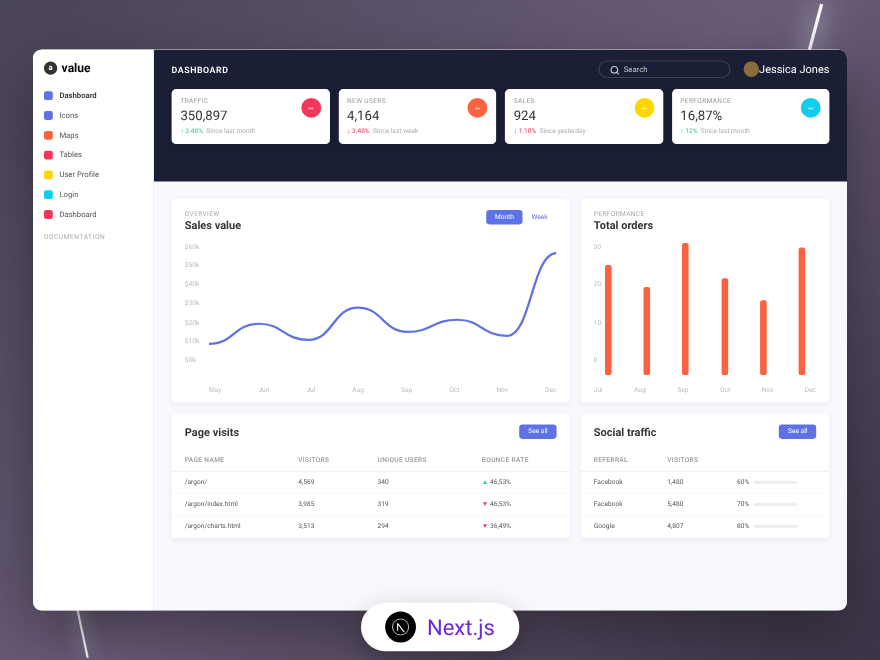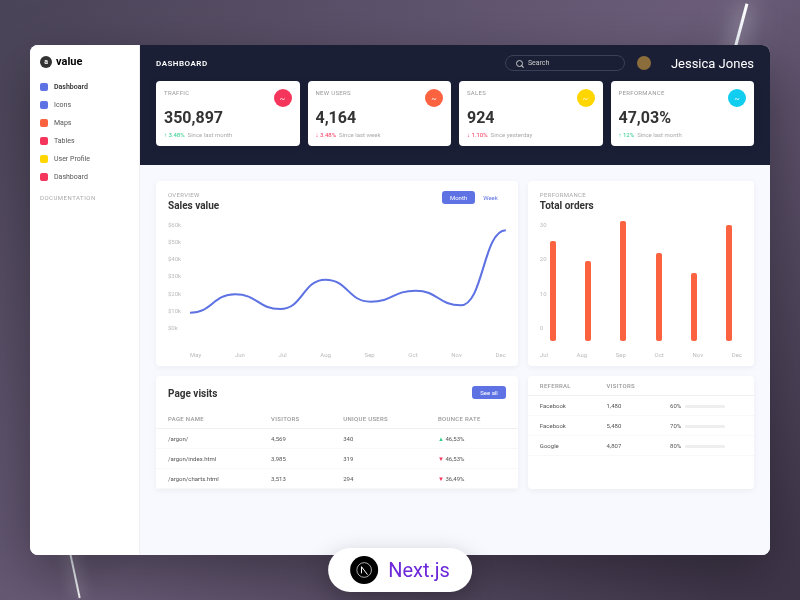--- a/index.html
+++ b/index.html
@@ -14,26 +14,26 @@
 .nav-item.active{color:#333;font-weight:600}
 .nav-icon{width:8px;height:8px;border-radius:2px;flex-shrink:0}
 .nav-section{padding:8px 10px 4px;color:#aaa;font-size:6px;letter-spacing:.5px}
 .main{flex:1;display:flex;flex-direction:column;overflow:hidden}
 .topbar{background:#1a1f36;height:120px;padding:10px 16px;color:#fff;position:relative}
 .topbar-row{display:flex;align-items:center;justify-content:space-between;margin-bottom:12px}
 .crumb{font-size:8px;font-weight:600;letter-spacing:.5px}
 .search{border:1px solid #3a4056;border-radius:20px;padding:3px 10px;display:flex;align-items:flex-end;gap:5px;font-size:7px;color:#ccc;width:120px}
 .search-icon{width:7px;height:7px;border:1px solid #ccc;border-radius:50%;position:relative}
 .search-icon:after{content:"";position:absolute;width:3px;height:1px;background:#ccc;bottom:-1px;right:-2px;transform:rotate(45deg)}
-.user{display:flex;align-items:center;gap:20px;font-size:13px}
+.user{display:flex;align-items:center;gap:0;font-size:10px}
 .avatar{width:14px;height:14px;border-radius:50%;background:#8a6d3b}
 .cards{display:flex;gap:8px;position:absolute;left:16px;right:16px;top:36px}
 .card{flex:1;background:#fff;border-radius:4px;padding:8px;box-shadow:0 2px 8px rgba(0,0,0,.08);position:relative}
 .card-label{font-size:6px;color:#999;letter-spacing:.3px}
-.card-value{font-size:16px;font-weight:700;color:#333;margin-top:12px}
+.card-value{font-size:12px;font-weight:400;color:#333;margin-top:2px}
 .card-delta{font-size:6px;margin-top:4px;display:flex;gap:3px;align-items:center}
 .delta-up{color:#2dce89}
 .delta-down{color:#f5365c}
 .delta-note{color:#aaa}
 .card-icon{position:absolute;top:8px;right:8px;width:18px;height:18px;border-radius:50%;display:flex;align-items:center;justify-content:center;color:#fff;font-size:8px}
 .content{flex:1;background:#f8f9fe;padding:16px;overflow:auto}
 .row{display:flex;gap:10px;margin-bottom:10px}
 .panel{background:#fff;border-radius:4px;box-shadow:0 2px 6px rgba(0,0,0,.05)}
 .panel-lg{flex:1.6}
 .panel-sm{flex:1}
@@ -86,20 +86,24 @@
         </div>
         <div class="nav-item ">
           <span class="nav-icon" style="background:#f5365c"></span>
           <span>Tables</span>
         </div>
         <div class="nav-item ">
           <span class="nav-icon" style="background:#ffd600"></span>
           <span>User Profile</span>
         </div>
         <div class="nav-item ">
+          <span class="nav-icon" style="background:#11cdef"></span>
+          <span>Login</span>
+        </div>
+        <div class="nav-item ">
           <span class="nav-icon" style="background:#f5365c"></span>
           <span>Dashboard</span>
         </div>
       </div>
     <div class="nav-section">DOCUMENTATION</div>
   </div>
 
   <div class="main">
     <div class="topbar">
       <div class="topbar-row">
@@ -138,21 +142,21 @@
             <div class="card-label">SALES</div>
             <div class="card-value">924</div>
             <div class="card-delta">
               <span class="delta-down">↓ 1.10%</span>
               <span class="delta-note">Since yesterday</span>
             </div>
             <div class="card-icon" style="background:#ffd600">~</div>
           </div>
           <div class="card">
             <div class="card-label">PERFORMANCE</div>
-            <div class="card-value">47,03%</div>
+            <div class="card-value">16,87%</div>
             <div class="card-delta">
               <span class="delta-up">↑ 12%</span>
               <span class="delta-note">Since last month</span>
             </div>
             <div class="card-icon" style="background:#11cdef">~</div>
           </div>
         </div>
     </div>
 
     <div class="content">
@@ -258,20 +262,24 @@
                   <td>/argon/charts.html</td>
                   <td>3,513</td>
                   <td>294</td>
                   <td><span style="color:#f5365c">▼</span> 36,49%</td>
                 </tr>
               </tbody>
           </table>
         </div>
 
         <div class="panel panel-sm">
+          <div class="panel-hd">
+            <div class="panel-title">Social traffic</div>
+            <div class="btn-seeall">See all</div>
+          </div>
           <table class="table">
             <thead>
                 <tr id="social-head">
                   <th>REFERRAL</th>
                   <th>VISITORS</th>
                   <th></th>
                 </tr>
               </thead>
             <tbody id="social-body">
                 <tr>

